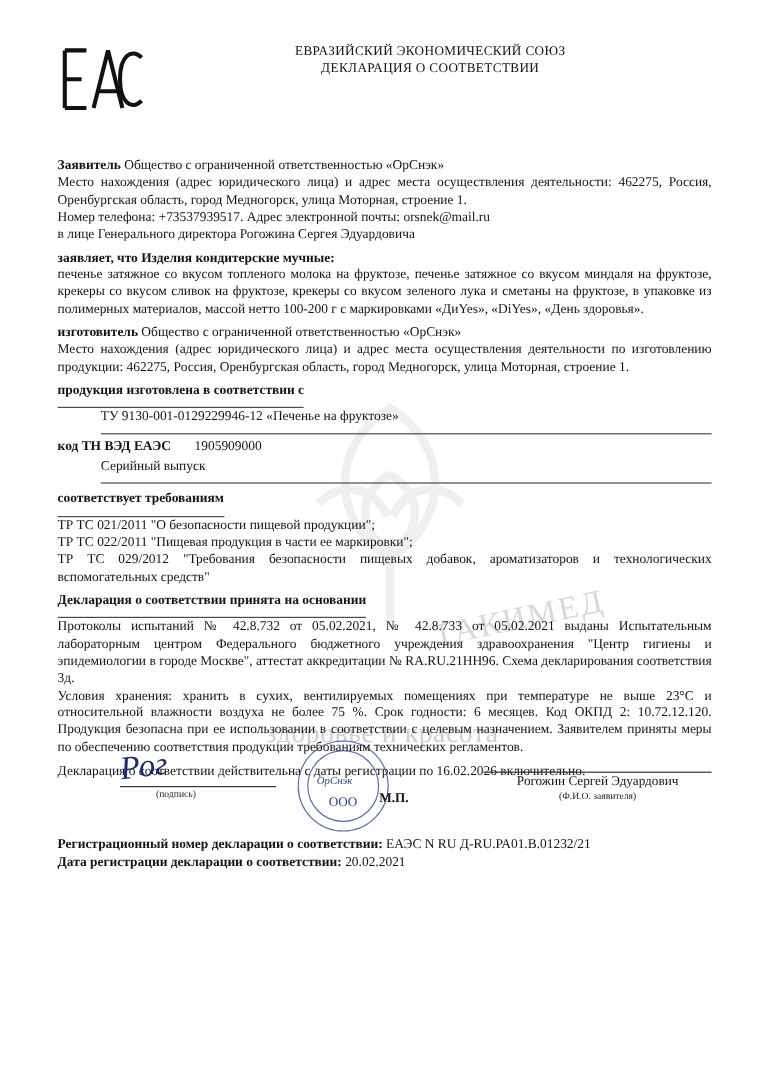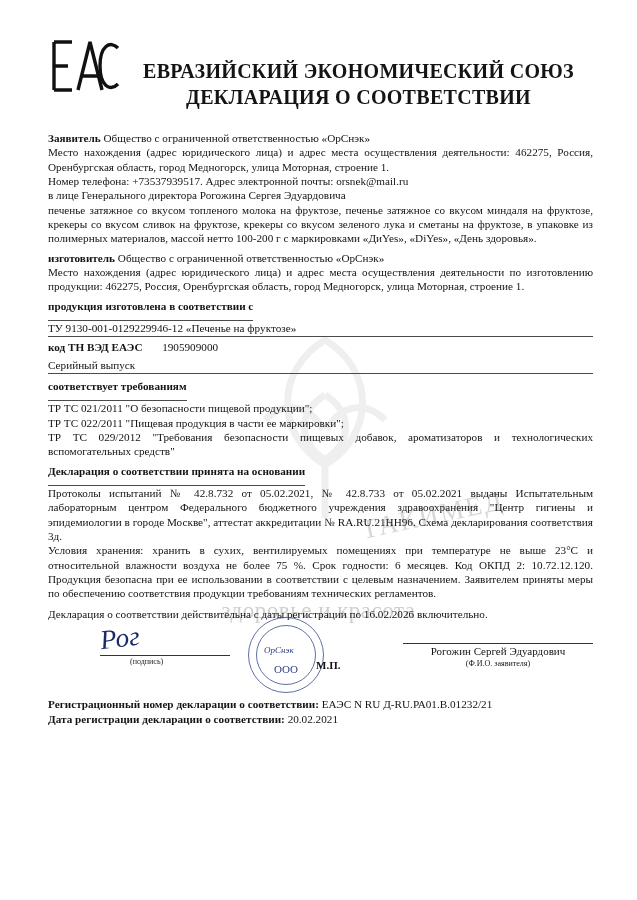--- a/index.html
+++ b/index.html
@@ -60,45 +60,45 @@
     height: 56px;
   }
 
   
   .header {
     position: absolute;
     left: 120px;
     right: 40px;
     top: 36px;
     text-align: center;
-    font-weight: bold;
-    font-size: 20px;
+    font-weight: normal;
+    font-size: 11px;
     line-height: 1.3;
     letter-spacing: 0.3px;
-    margin-top: 22px;
   }
 
   
   .body {
     position: absolute;
     left: 48px;
     top: 131px;
     width: 545px;
     font-size: 11.2px;
     line-height: 1.28;
     text-align: justify;
   }
   .b { font-weight: bold; }
   .row { margin-bottom: 0px; }
   .blk { margin-top: 5px; }
   .ul-line {
     border-bottom: 1px solid #4a4a4a;
     display: block;
-    padding-bottom: 1px;
+    padding-bottom: 6px;
     margin-bottom: 3px;
+    margin-left: 36px;
   }
   .underline-title {
     font-weight: bold;
     border-bottom: 1px solid #4a4a4a;
     display: inline-block;
     padding-bottom: 7px;
   }
   .tab { display: inline-block; width: 14px; }
 
   
@@ -257,20 +257,24 @@
       <span>Номер телефона:</span>
       <span>+73537939517.</span>
       <span>Адрес электронной почты:</span>
       <span>orsnek@mail.ru</span>
     </div>
 
     <div class="row">
       <span>в лице Генерального директора Рогожина Сергея Эдуардовича</span>
     </div>
 
+    <div class="blk">
+      <span class="b">заявляет, что</span>
+      <span class="b">Изделия кондитерские мучные:</span>
+    </div>
     <div class="row">печенье затяжное со вкусом топленого молока на фруктозе, печенье затяжное со вкусом миндаля на фруктозе, крекеры со вкусом сливок на фруктозе, крекеры со вкусом зеленого лука и сметаны на фруктозе, в упаковке из полимерных материалов, массой нетто 100-200 г с маркировками «ДиYes», «DiYes», «День здоровья».</div>
 
     <div class="blk">
       <span class="b">изготовитель</span>
       <span>Общество с ограниченной ответственностью «ОрСнэк»</span>
     </div>
     <div class="row">
       <span>Место нахождения (адрес юридического лица) и адрес места осуществления деятельности по изготовлению продукции:</span>
       <span>462275, Россия, Оренбургская область, город Медногорск, улица Моторная, строение 1.</span>
     </div>

